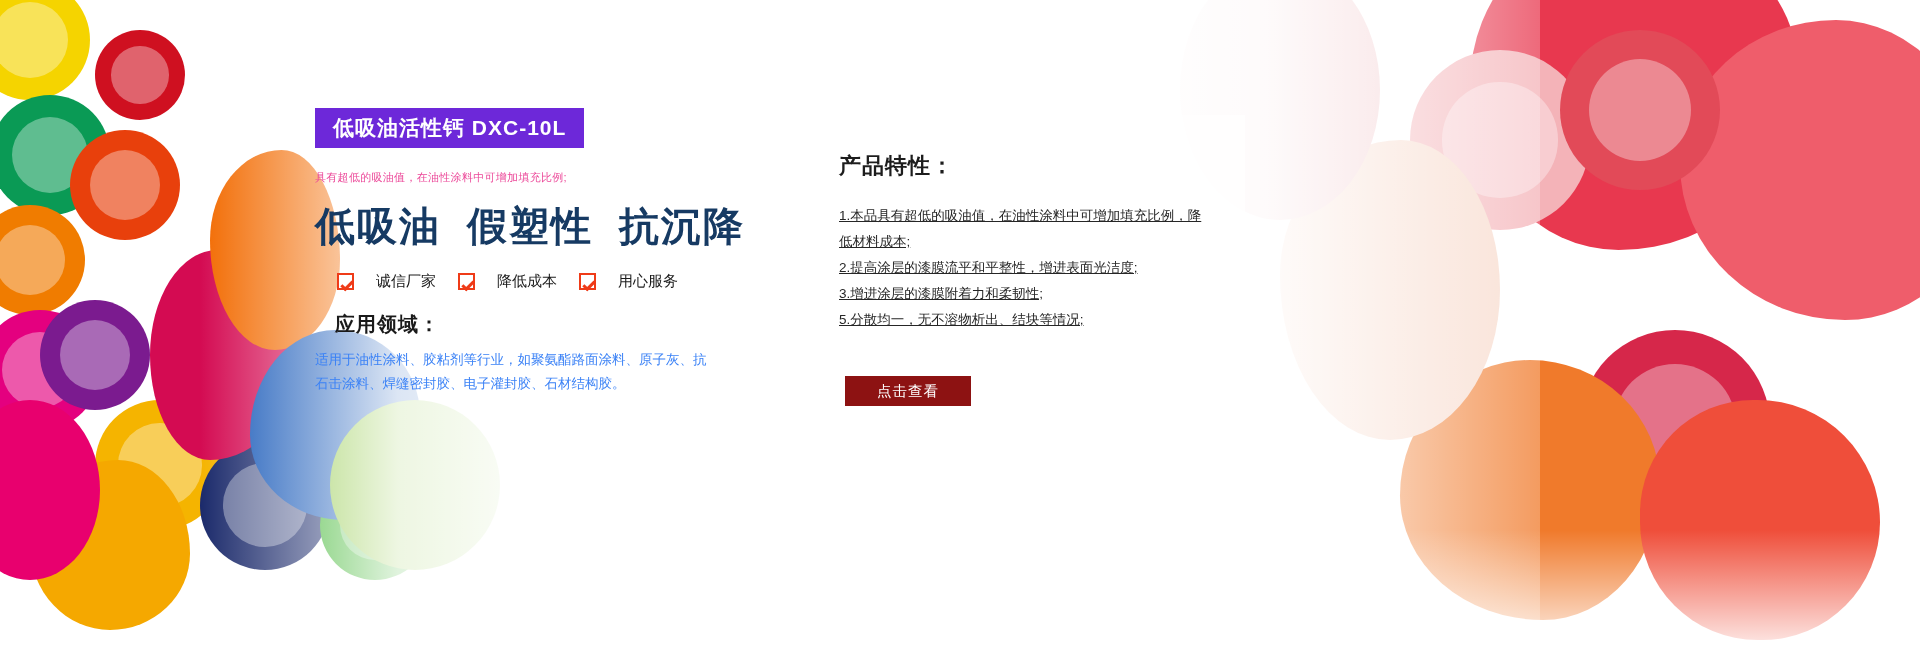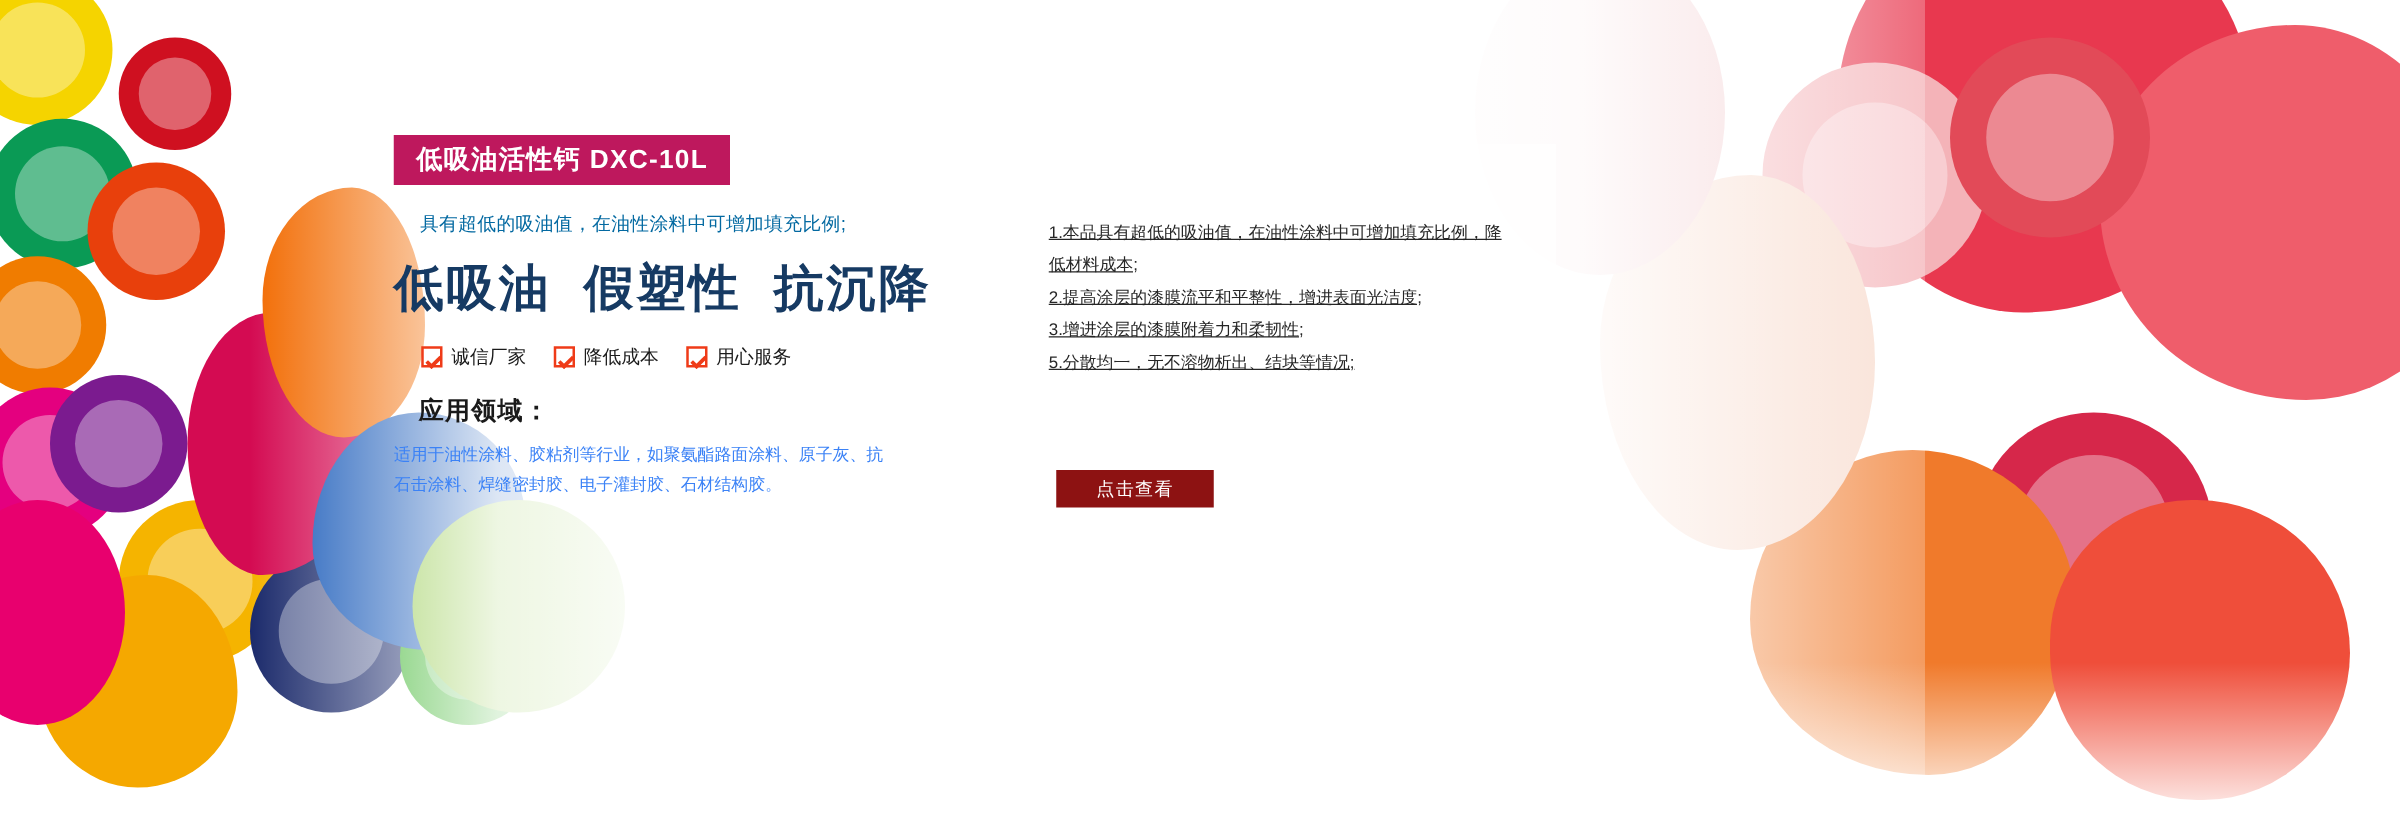--- a/index.html
+++ b/index.html
@@ -27,53 +27,52 @@
 
   
   .art-right { position:absolute; right:0; top:0; width:800px; height:650px; overflow:hidden; }
 
   
   .left-col {
     position:absolute; left:315px; top:108px; width:420px; z-index:20;
   }
   .title-badge {
     display:inline-block;
-    background:#be185d;
+    background:#6d28d9;
     color:#ffffff;
     font-size:21px; font-weight:bold;
     letter-spacing:1px;
     padding:9px 18px 10px 18px;
     line-height:1;
     white-space:nowrap;
   }
   .subtitle {
     margin-top:22px;
-    font-size:15px;
-    color:#0369a1;
+    font-size:11px;
+    color:#ec4899;
     letter-spacing:.3px;
     white-space:nowrap;
-    margin-left:21px;
   }
   .headline {
     margin-top:14px;
     font-size:40px; font-weight:bold;
     color:#163a63;
     letter-spacing:2px;
     font-family:"Liberation Serif","DejaVu Serif",serif;
     white-space:nowrap;
   }
   .headline span { margin-right:26px; }
   .headline span:last-child { margin-right:0;text-align:center; }
 
   .badge-row {
     margin-top:18px; margin-left:22px;
     display:flex; align-items:center; gap:22px;
     white-space:nowrap;
   }
-  .badge { display:flex; align-items:center; gap:7px; }
+  .badge { display:flex; align-items:center; gap:22px; }
   .badge-icon {
     width:17px; height:17px;
     border:2px solid #ef3b18;
     position:relative; flex:0 0 auto;
   }
   .badge-icon::after{
     content:"";
     position:absolute; left:2px; top:6px;
     width:9px; height:4px;
     border-left:3px solid #ef3b18;
@@ -184,20 +183,21 @@
         <span class="badge-icon"></span>
         <span class="badge-label">用心服务</span>
       </div>
     </div>
 
     <div class="apply-title">应用领域：</div>
     <div class="apply-body">适用于油性涂料、胶粘剂等行业，如聚氨酯路面涂料、原子灰、抗石击涂料、焊缝密封胶、电子灌封胶、石材结构胶。</div>
   </div>
 
   <div class="right-panel">
+    <div class="panel-title">产品特性：</div>
     <div class="panel-list">
       <div>1.本品具有超低的吸油值，在油性涂料中可增加填充比例，降低材料成本;</div>
       <div>2.提高涂层的漆膜流平和平整性，增进表面光洁度;</div>
       <div>3.增进涂层的漆膜附着力和柔韧性;</div>
       <div>5.分散均一，无不溶物析出、结块等情况;</div>
     </div>
   </div>
 
   <button class="cta">点击查看</button>
 

